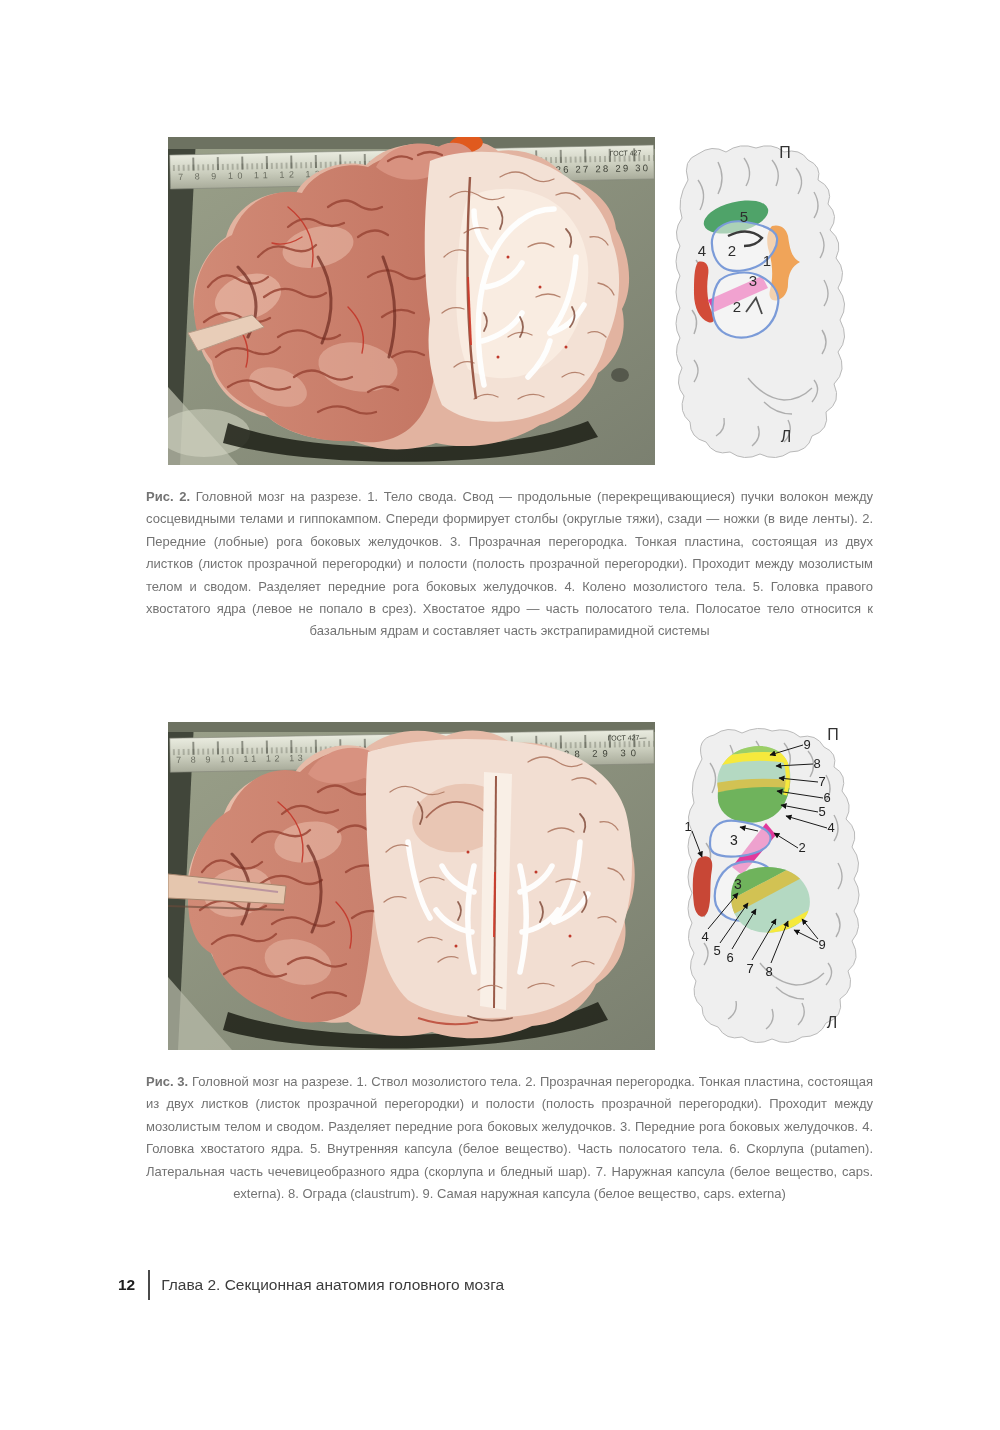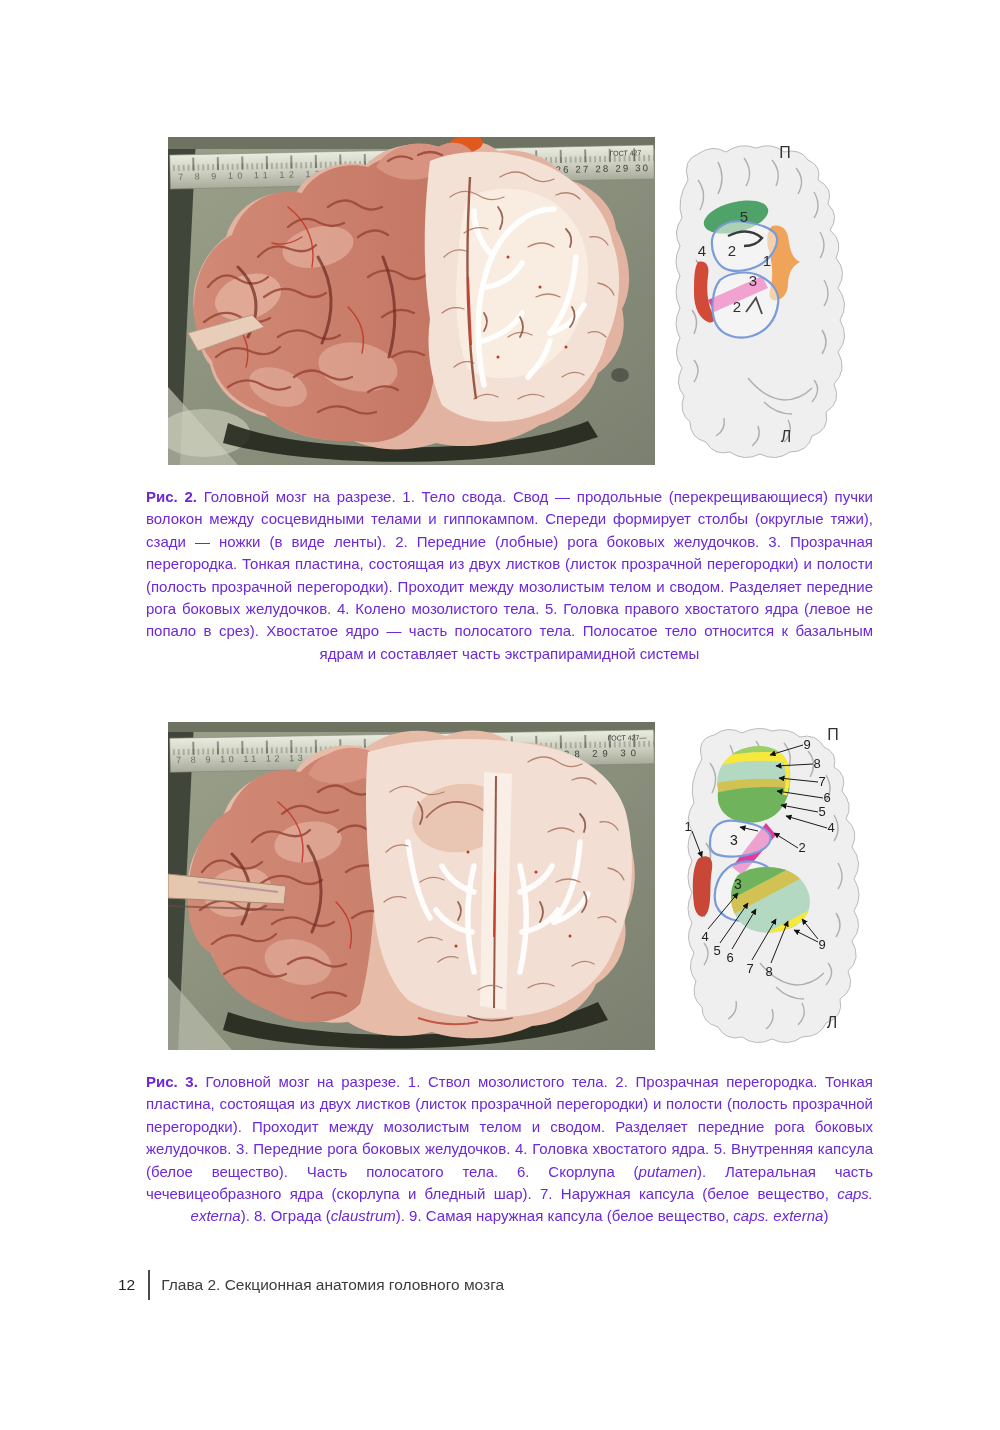--- a/index.html
+++ b/index.html
@@ -1,25 +1,25 @@
 <!DOCTYPE html>
 <html><head>
 <meta charset="utf-8">
 <style>
   html,body{margin:0;padding:0;background:#ffffff;}
   .page{position:relative;width:1000px;height:1430px;background:#fff;overflow:hidden;
         font-family:"Liberation Sans", sans-serif;}
   .abs{position:absolute;}
   .caption{position:absolute;left:146px;width:727px;margin:0;
-           font-size:15px;line-height:22.4px;color:#6d28d9;
+           font-size:13px;line-height:22.4px;color:#737373;
            text-align:justify;text-align-last:center;}
   .caption span.b{font-weight:700;}
-  .caption span.i{font-style:italic;}
+  .caption span.i{}
   .footer{position:absolute;left:118px;top:1270px;display:flex;align-items:center;}
-  .pagenum{font-weight:400;font-size:15.5px;color:#1e1e1e;}
+  .pagenum{font-weight:700;font-size:15.5px;color:#1e1e1e;}
   .fdiv{width:2px;height:30px;background:#4a4a4a;margin:0 11px 0 13px;}
   .chapter{font-size:15.5px;color:#3c3c3c;}
   svg text{font-family:"Liberation Sans", sans-serif;}
 </style>
 </head>
 <body>
 
 <div class="page">
 
   <svg class="abs" style="left:168px;top:137px" width="487" height="328" viewBox="0 0 487 328">

